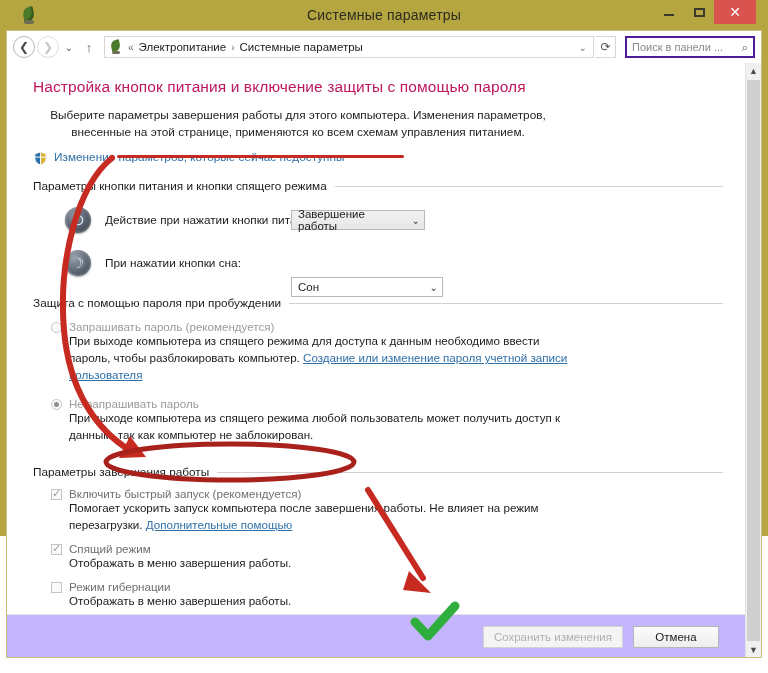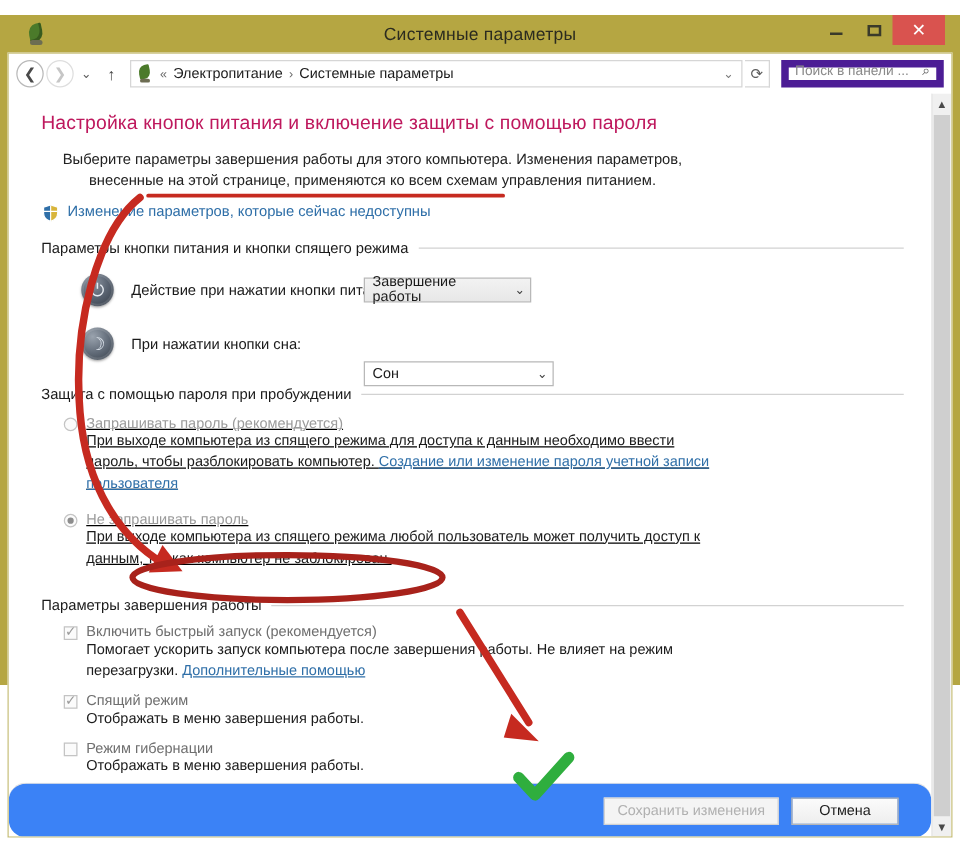--- a/index.html
+++ b/index.html
@@ -7,21 +7,21 @@
     width: 768px; height: 673px;
     font-family: "Liberation Sans", sans-serif;
     background: #ffffff;
     overflow: hidden;
   }
 
   #root { position: relative; width: 768px; height: 673px; background:#fff; }
 
   
   .window-frame {
-    position: absolute; left: 0; top: 12px; width: 768px; height: 536px;
+    position: absolute; left: 0; top: 0; width: 768px; height: 536px;
     background: #b5a642;
     padding: 0 6px 6px 6px;
   }
   .titlebar {
     position: relative; height: 30px; background: #b5a642;
     display: flex; align-items: center;
   }
   .title-icon {
     width: 18px; height: 18px; margin-left: 14px; position: relative; flex: none;
   }
@@ -86,22 +86,22 @@
     background:#4b7a2a; border-radius: 60% 10% 55% 10%; transform: rotate(-12deg);
   }
   .crumb-icon .base { position:absolute; left:3px; bottom:0; width:8px; height:3px; background:#6d6d52; border-radius:2px;}
   .crumb-sep { color:#6b6b6b; font-size: 10px; }
   .crumb-chev { margin-left:auto; color:#7b7b7b; font-size: 10px; padding-right: 2px;}
   .crumb-refresh {
     width: 20px; height: 22px; border:1px solid #d6d6d6; border-left:none;
     display:flex; align-items:center; justify-content:center; color:#5d5d5d; font-size:12px; flex:none;
   }
   .searchbox {
-    width: 130px; height: 22px; border:6px solid #4c1d95; background:#fff;
-    display:flex; align-items:flex-end; padding: 1px 5px; margin-left: 7px; flex:none;
+    width: 130px; height: 22px; border:2px solid #4c1d95; background:#fff;
+    display:flex; align-items:center; padding: 1px 5px; margin-left: 7px; flex:none;
   }
   .searchbox .ph { font-size:11px; color:#8a8a8a; flex:1; white-space:nowrap; overflow:hidden; }
   .searchbox .mag { font-size:11px; color:#5d5d5d; }
 
   
   .content-wrap { position:relative; height: 595px; display:flex; }
   .content {
     flex: 1; padding: 14px 22px 0 26px; position: relative; overflow: hidden;
     background:#fff;
   }
@@ -152,21 +152,21 @@
 
   .select {
     height: 20px; border:1px solid #b8b8b8;
     display:flex; align-items:center; padding: 0 4px 0 6px;
     font-size: 11.5px; color:#1b1b1b; position:absolute;
   }
   .select .chev { margin-left:auto; font-size: 10px; color:#3d3d3d; padding-left: 8px;}
   .select.grey { background: linear-gradient(#f2f2f2,#e7e7e7); }
   .select.white { background:#ffffff;margin-top:48px; }
 
-  .opt-block { margin-top: 10px; margin-left: 18px; text-decoration: underline; }
+  .opt-block { margin-top: 10px; margin-left: 18px; }
   .opt-line { display:flex; align-items:flex-start; gap: 7px; }
   .radio {
     width: 11px; height: 11px; border-radius:50%; border:1px solid #c4c4c4;
     background:#fbfbfb; flex:none; margin-top: 2px; position:relative;
   }
   .radio.checked::after {
     content:''; position:absolute; left:2px; top:2px; width:5px; height:5px;
     border-radius:50%; background:#8d8d8d;
   }
   .opt-title { font-size: 11.6px; color:#9b9b9b; }
@@ -180,24 +180,23 @@
   }
   .checkbox.checked::after {
     content:'✓'; position:absolute; left:0px; top:-3px; font-size:11px; color:#9a9a9a;
   }
   .cb-title { font-size: 11.6px; color:#6f6f6f; }
   .cb-desc { font-size: 11.6px; color:#1b1b1b; line-height:1.45; margin-left: 18px; max-width: 470px; }
   .cb-desc .lnk { color:#2f6fa8; text-decoration: underline; }
 
   .footer {
     position:absolute; left:0; right:0; bottom:0; height: 44px;
-    border-top: 1px solid #e3e3e3; background:#3b82f6;
+    border-top: 1px solid #e3e3e3; background:#c4b5fd;
     display:flex; align-items:center; justify-content:flex-end; gap: 10px;
     padding-right: 26px;
-    border-radius: 14px;
   }
   .btn {
     height: 22px; min-width: 86px; border:1px solid #b6b6b6;
     background: linear-gradient(#fbfbfb,#eeeeee);
     font-size: 11.5px; color:#1b1b1b;
     display:flex; align-items:center; justify-content:center; padding: 0 10px;
   }
   .btn.disabled { color:#b0b0b0; border-color:#d2d2d2; background:#f4f4f4; min-width: 138px;}
 
   

